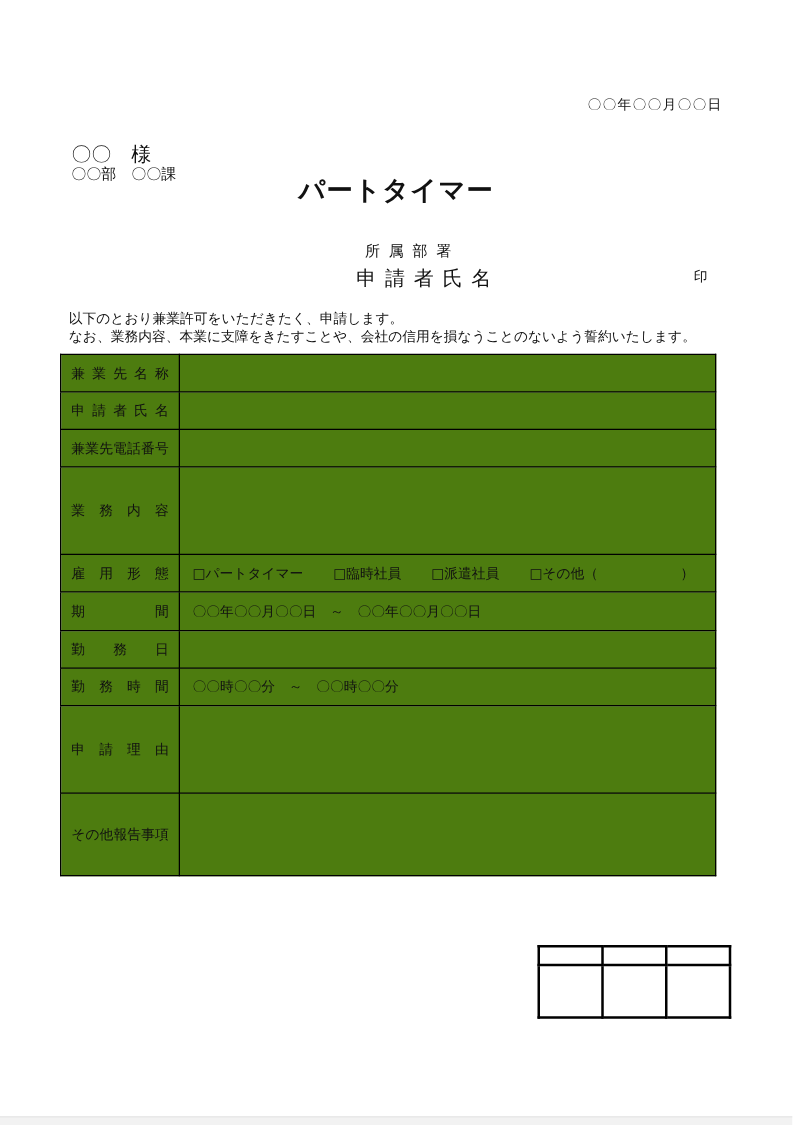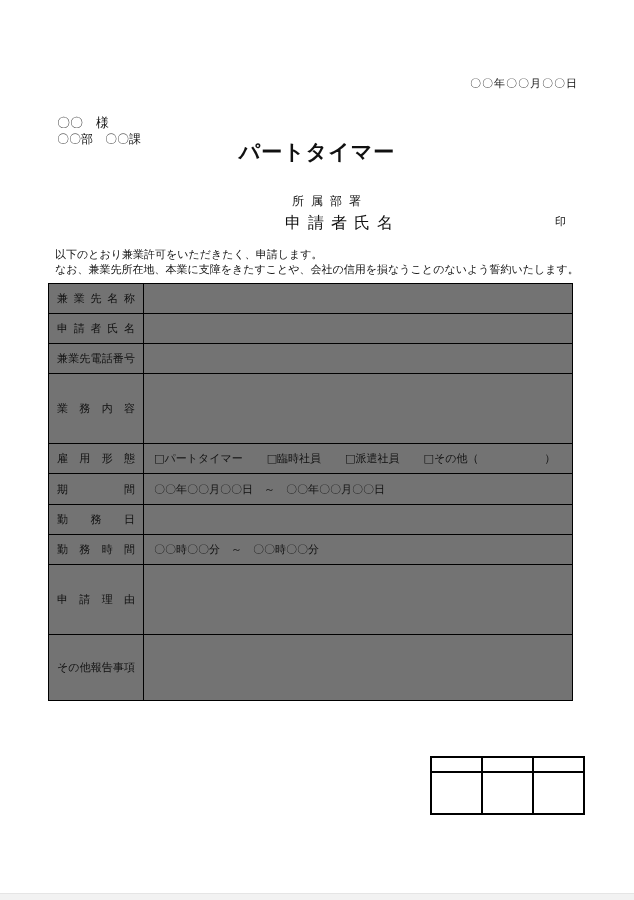--- a/index.html
+++ b/index.html
@@ -17,21 +17,21 @@
     overflow: hidden;
     text-decoration: underline;
   }
   .abs { position: absolute; }
 
   .doc-date {
     top: 76px; right: 56px;
     font-size: 11px; letter-spacing: 1px;
   }
   .recipient-dept { top: 95px; left: 57px; font-size: 12px; margin-top: 36px; }
-  .recipient-name { top: 114px; left: 57px; font-size: 13px; text-align: right; }
+  .recipient-name { top: 114px; left: 57px; font-size: 16px; text-align: right; }
 
   .doc-title {
     top: 138px; left: 0; width: 634px;
     text-align: center;
     font-size: 21px; font-weight: bold; letter-spacing: 1px;
   }
 
   .sig-dept  { top: 193px; left: 292px; font-size: 12px; letter-spacing: 7px; }
   .sig-name  { top: 213px; left: 285px; font-size: 16px; letter-spacing: 7px; }
   .seal-mark { top: 214px; left: 555px; font-size: 11px; }
@@ -46,21 +46,21 @@
     position: absolute;
     top: 283px; left: 48px;
     width: 525px;
     border-collapse: collapse;
     table-layout: fixed;
   }
   table.main-table td {
     border: 1px solid #000000;
     font-size: 11px;
     vertical-align: middle;
-    background: #737373;
+    background: #4d7c0f;
   }
   col.c1 { width: 95px; }
   tr.h30 { height: 30px; }
   tr.h31 { height: 31px; }
   tr.h70 { height: 70px; }
   tr.h66 { height: 66px; }
   td.lbl { padding: 0 8px; }
   td.lbl .jlabel {
     text-align: justify;
     text-align-last: justify;
@@ -102,21 +102,21 @@
   <div class="abs recipient-name">〇〇　様</div>
 
   <div class="abs doc-title">パートタイマー</div>
 
   <div class="abs sig-dept">所属部署</div>
   <div class="abs sig-name">申請者氏名</div>
   <div class="abs seal-mark">印</div>
 
   <div class="abs intro">
     <div>以下のとおり兼業許可をいただきたく、申請します。</div>
-    <div>なお、兼業先所在地、本業に支障をきたすことや、会社の信用を損なうことのないよう誓約いたします。</div>
+    <div>なお、業務内容、本業に支障をきたすことや、会社の信用を損なうことのないよう誓約いたします。</div>
   </div>
 
   <table class="main-table">
     <colgroup>
         <col class="c1">
         <col>
       </colgroup>
     <tbody>
       <tr class="h30">
         <td class="lbl">

